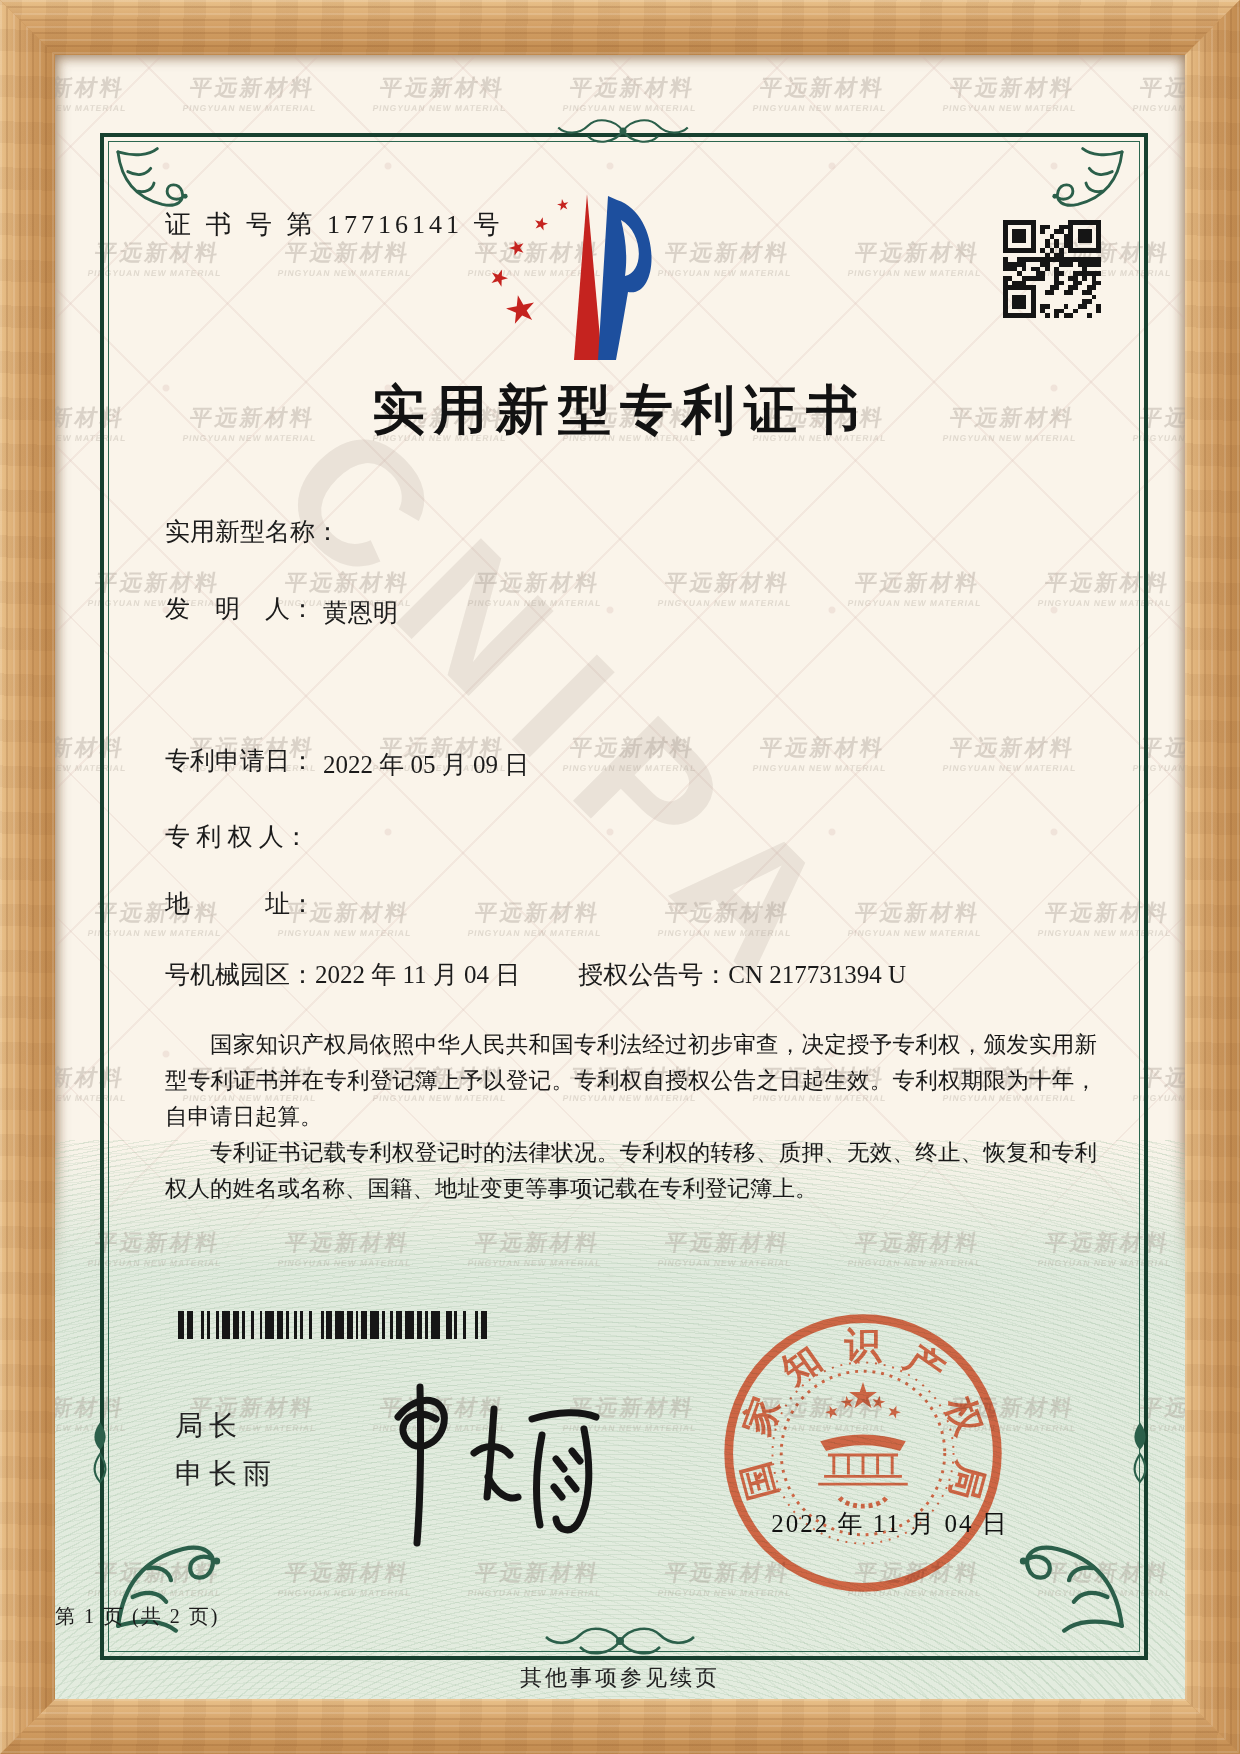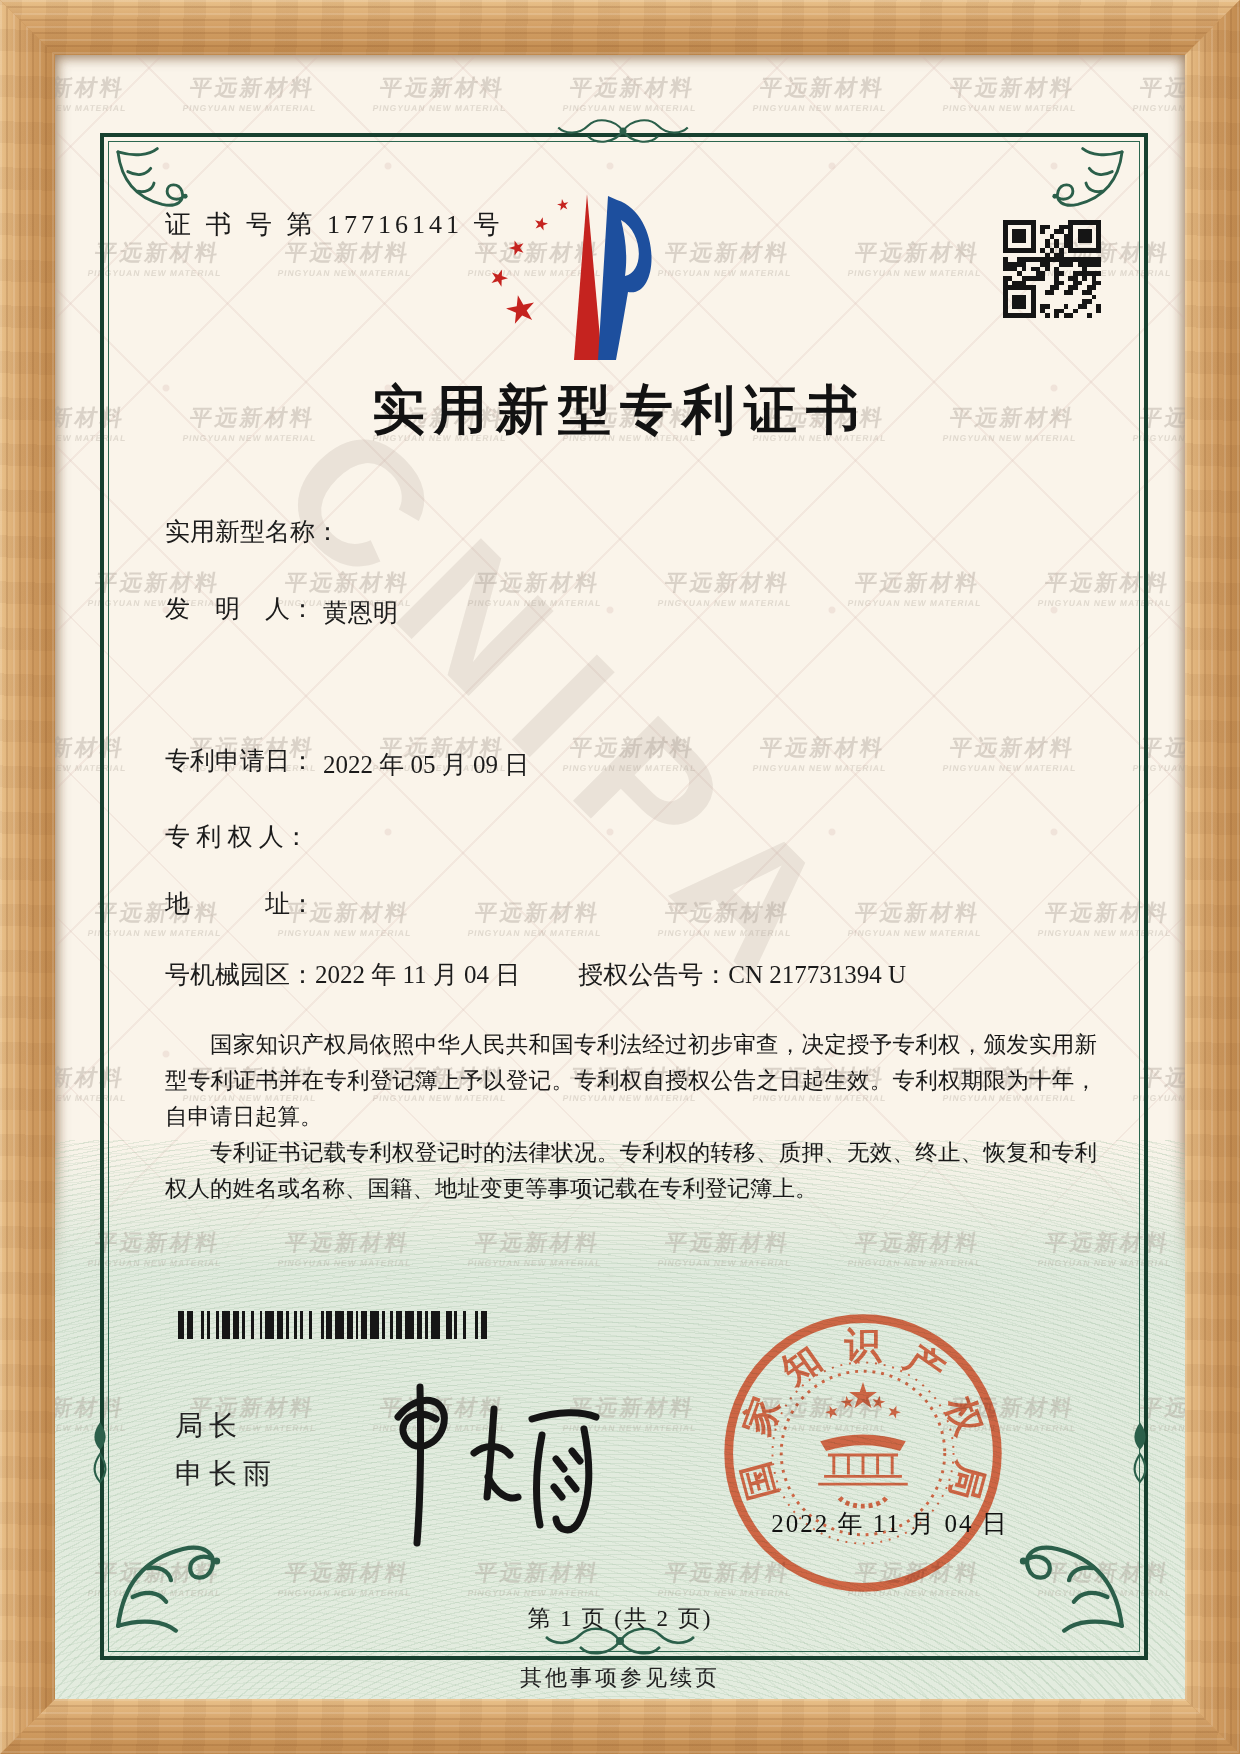--- a/index.html
+++ b/index.html
@@ -91,21 +91,21 @@
   .barcode{position:absolute;left:123px;top:1256px;width:312px;height:28px;z-index:3;display:flex;align-items:stretch;}
   .barcode span{display:block;height:100%;}
   .barcode .bb{background:#161616;}
   .signer{position:absolute;left:120px;z-index:3;font-family:"Liberation Sans","DejaVu Sans",sans-serif;
     font-size:28px;letter-spacing:6px;color:#222;}
   .signer.t1{top:1352px}.signer.t2{top:1400px}
   .sig{position:absolute;left:305px;top:1318px;z-index:3;}
   .seal{position:absolute;left:662px;top:1252px;z-index:4;mix-blend-mode:multiply;opacity:.9;}
   .sealdate{position:absolute;left:700px;top:1452px;width:270px;z-index:5;text-align:center;
     font-size:25px;letter-spacing:2px;color:#111;}
-  .pfoot{position:absolute;left:0;width:100%;top:1548px;z-index:3;text-align:center;font-size:23px;letter-spacing:2px;}
+  .pfoot{position:absolute;left:0;width:100%;top:1548px;z-index:3;text-align:left;font-size:20px;letter-spacing:2px;}
   .cont{position:absolute;left:0;width:100%;top:1608px;z-index:3;text-align:center;font-size:22px;letter-spacing:3px;color:#222;}
 </style>
 </head>
 <body>
 
 <svg width="0" height="0" style="position:absolute" aria-hidden="true">
   <defs>
     <path id="star" d="M0,-1 L0.2245,-0.309 L0.951,-0.309 L0.363,0.118 L0.588,0.809 L0,0.382 L-0.588,0.809 L-0.363,0.118 L-0.951,-0.309 L-0.2245,-0.309 Z"></path>
     <g id="flourish" fill="none" stroke="#2b5f4a" stroke-width="3.5" stroke-linecap="round">
       <path d="M6,94 C10,60 28,38 60,30 C78,26 88,34 84,46 C80,57 66,56 66,46 C66,38 76,34 84,38"></path>

